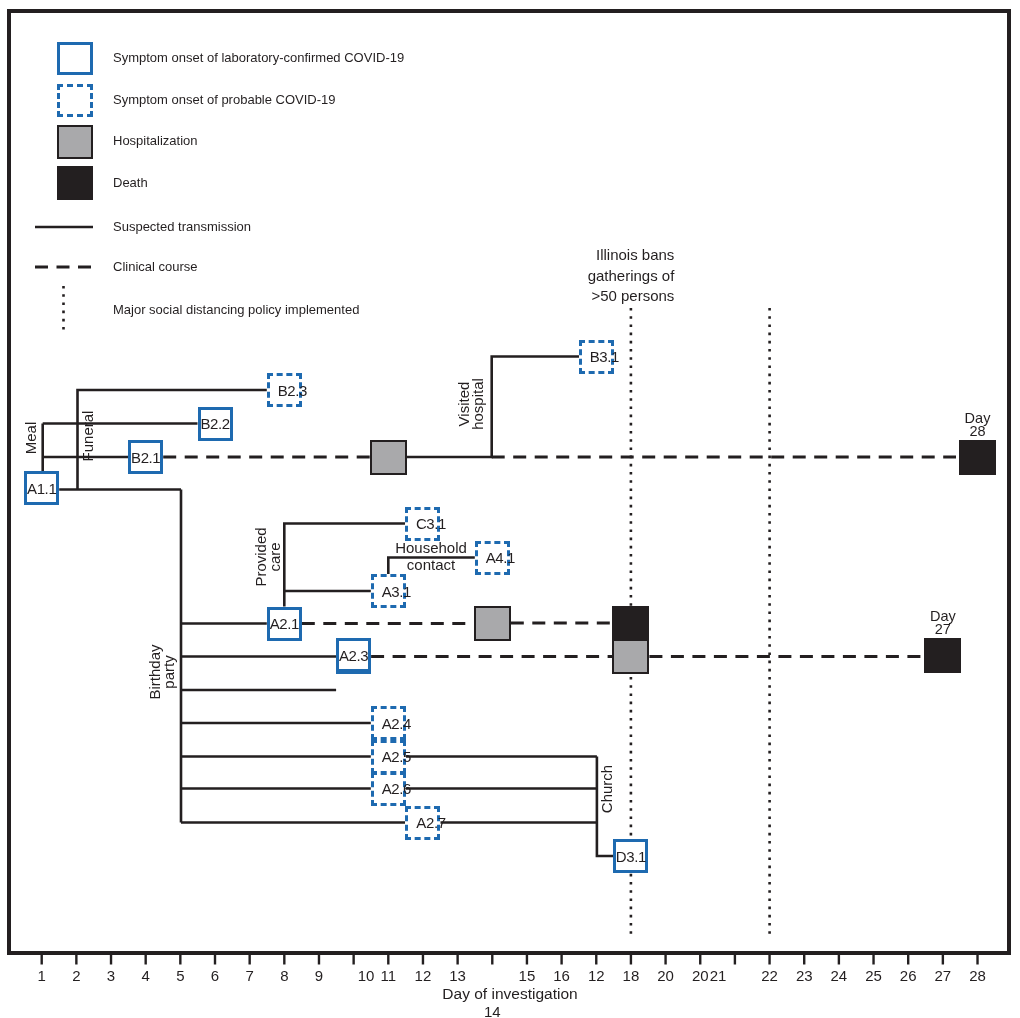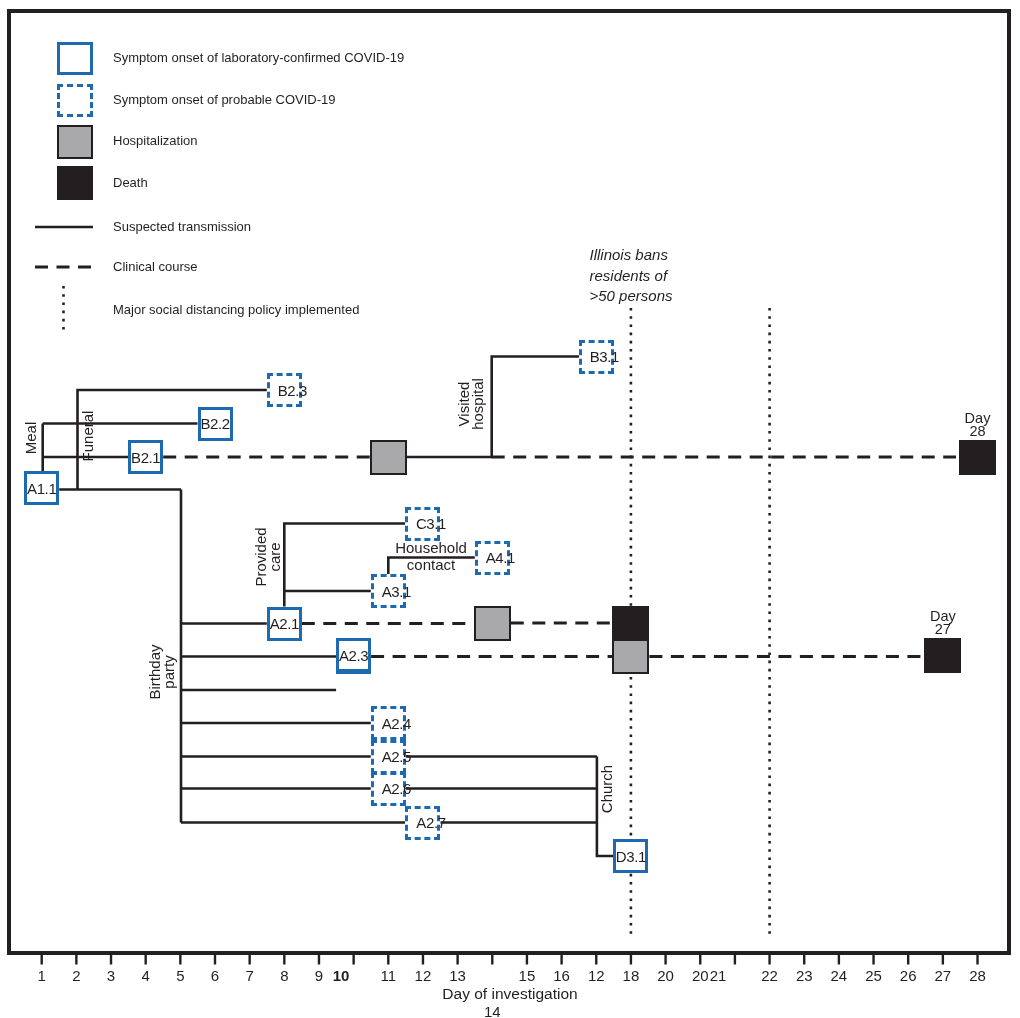--- a/index.html
+++ b/index.html
@@ -9,22 +9,22 @@
   }
   #lines{position:absolute;left:0;top:0;}
   
   .sw{position:absolute;box-sizing:border-box;}
   .sw-confirmed{left:57px;top:42px;width:36px;height:33px;border:3px solid #1e6ab0;background:#fff;}
   .sw-probable{left:57px;top:84px;width:36px;height:33px;border:3px dashed #1e6ab0;background:#fff;}
   .sw-hosp{left:57px;top:125px;width:36px;height:34px;border:2.5px solid #231f20;background:#a9a9ab;}
   .sw-death{left:57px;top:166px;width:36px;height:34px;background:#231f20;}
   .legend-label{position:absolute;left:113px;height:20px;line-height:20px;font-size:13px;white-space:nowrap;}
   
-  .policy-label{position:absolute;top:245px;transform:translateX(-50%);text-align:left;
-    font-size:15px;line-height:20.5px;white-space:nowrap;font-style:italic;}
+  .policy-label{position:absolute;top:245px;transform:translateX(-50%);text-align:right;
+    font-size:15px;line-height:20.5px;white-space:nowrap;}
   .policy-label span{display:block;}
   
   .rot{position:absolute;transform:translate(-50%,-50%) rotate(-90deg);white-space:nowrap;
     font-size:15px;line-height:14px;text-align:center;}
   .rot span{display:block;}
   .hh-label{position:absolute;transform:translateX(-50%);text-align:center;
     font-size:15px;line-height:17px;}
   .hh-label span{display:block;}
   
   .case-node{position:absolute;box-sizing:border-box;width:35px;height:34px;background:#fff;
@@ -114,21 +114,21 @@
     <span class="legend-label" style="top:90px">Symptom onset of probable COVID-19</span>
     <span class="legend-label" style="top:131px">Hospitalization</span>
     <span class="legend-label" style="top:172.5px">Death</span>
     <span class="legend-label" style="top:216.5px">Suspected transmission</span>
     <span class="legend-label" style="top:256.5px">Clinical course</span>
     <span class="legend-label" style="top:299.5px">Major social distancing policy implemented</span>
   </div>
 
   <div class="policy-label" style="left:631px">
     <span>Illinois bans</span>
-    <span>residents of</span>
+    <span>gatherings of</span>
     <span>&gt;50 persons</span>
   </div>
 
   <div class="rot" style="left:30.5px;top:438px">Meal</div>
   <div class="rot" style="left:88px;top:436px">Funeral</div>
   <div class="rot" style="left:161.5px;top:671.5px">
     <span>Birthday</span>
     <span>party</span>
   </div>
   <div class="rot" style="left:267.5px;top:556.5px">
@@ -184,21 +184,21 @@
   <div id="axis-labels">
       <span class="tick-label" style="left: 41.7px;">1</span>
       <span class="tick-label" style="left: 76.36px;">2</span>
       <span class="tick-label" style="left: 111.02px;">3</span>
       <span class="tick-label" style="left: 145.68px;">4</span>
       <span class="tick-label" style="left: 180.34px;">5</span>
       <span class="tick-label" style="left: 215px;">6</span>
       <span class="tick-label" style="left: 249.66px;">7</span>
       <span class="tick-label" style="left: 284.32px;">8</span>
       <span class="tick-label" style="left: 318.98px;">9</span>
-      <span class="tick-label" style="left: 341px; font-weight: bold;">10</span>
+      <span class="tick-label" style="left: 366px;">10</span>
       <span class="tick-label" style="left: 388.3px;">11</span>
       <span class="tick-label" style="left: 422.96px;">12</span>
       <span class="tick-label" style="left: 457.62px;">13</span>
       <span class="tick-label" style="left: 492.28px; margin-top: 36px;">14</span>
       <span class="tick-label" style="left: 526.94px;">15</span>
       <span class="tick-label" style="left: 561.6px;">16</span>
       <span class="tick-label" style="left: 596.26px;">12</span>
       <span class="tick-label" style="left: 630.92px;">18</span>
       <span class="tick-label" style="left: 665.58px;">20</span>
       <span class="tick-label" style="left: 700.24px;">20</span>

